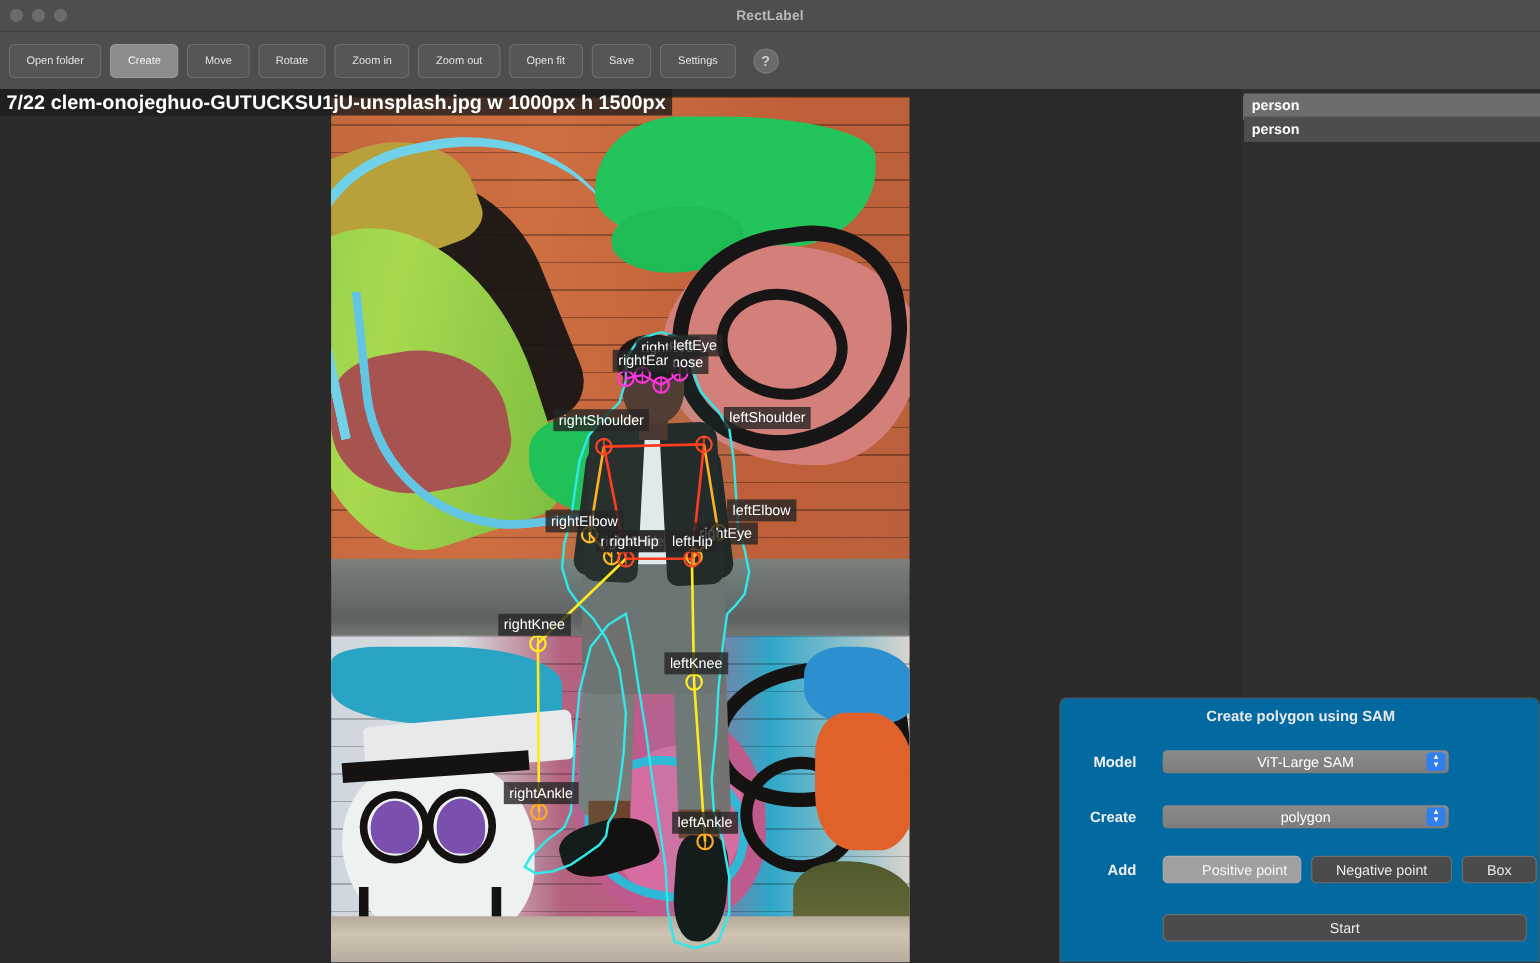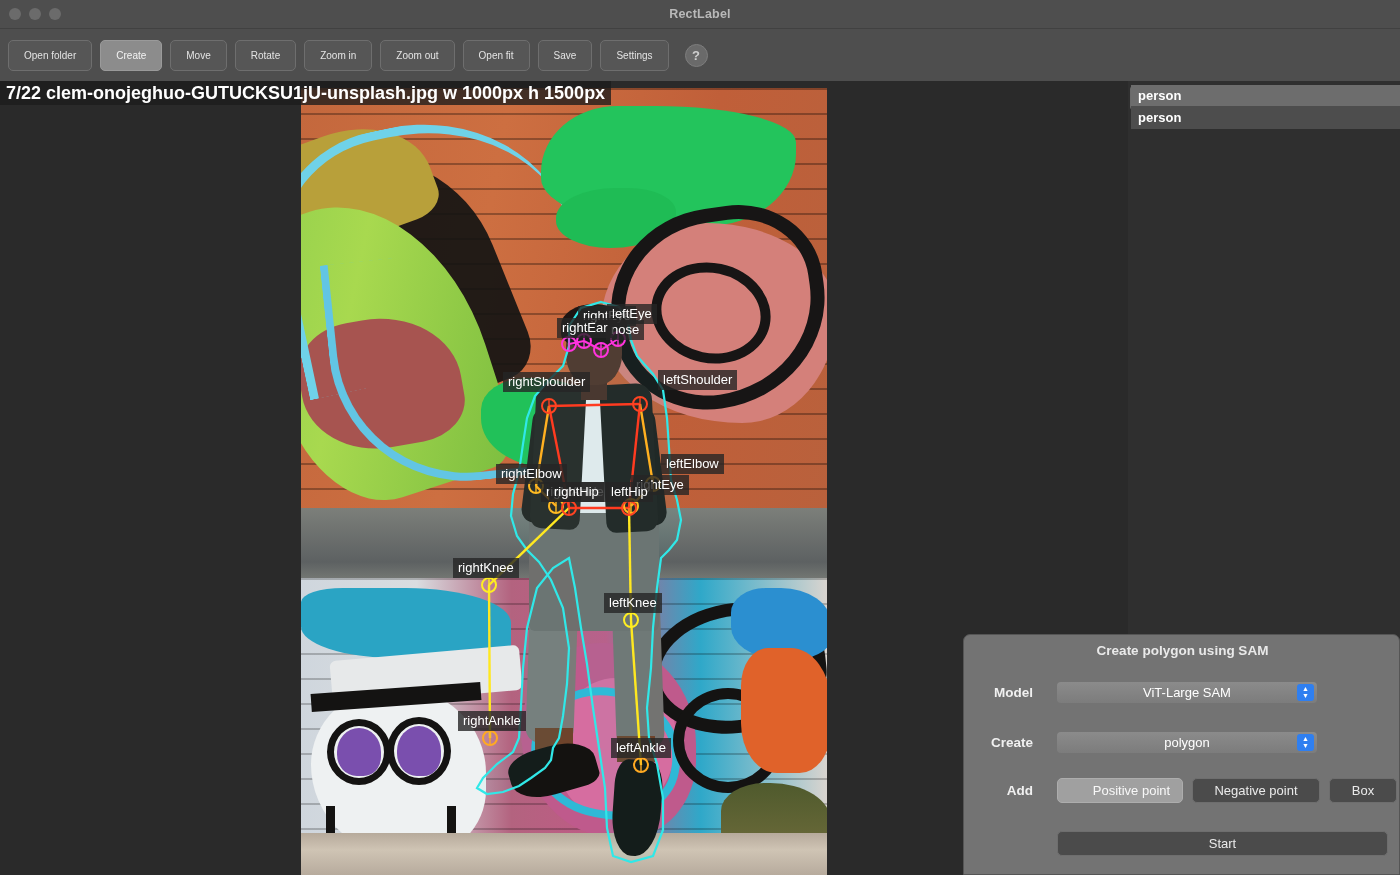--- a/index.html
+++ b/index.html
@@ -325,21 +325,21 @@
     padding-left: 7px;
     border-bottom: 1px solid #4d4d4d;
     cursor: default;
   }
   .label-row.alt { background: #4d4d4d; }
 
   
   #sam-panel {
     position: absolute; left: 963px; top: 634px;
     width: 437px; height: 241px;
-    background: #737373;
+    background: #0369a1;
     border: 1px solid #555;
     border-radius: 7px 7px 0 0;
   }
   #sam-title {
     position: absolute; left: 0; top: 8px; width: 437px;
     text-align: center; font-size: 13.5px; font-weight: 700; color: #e9e9e9;
   }
   .sam-row { position: absolute; left: 0; width: 437px; display: flex; align-items: center; }
   .sam-label {
     width: 93px; text-align: right; padding-right: 24px;

